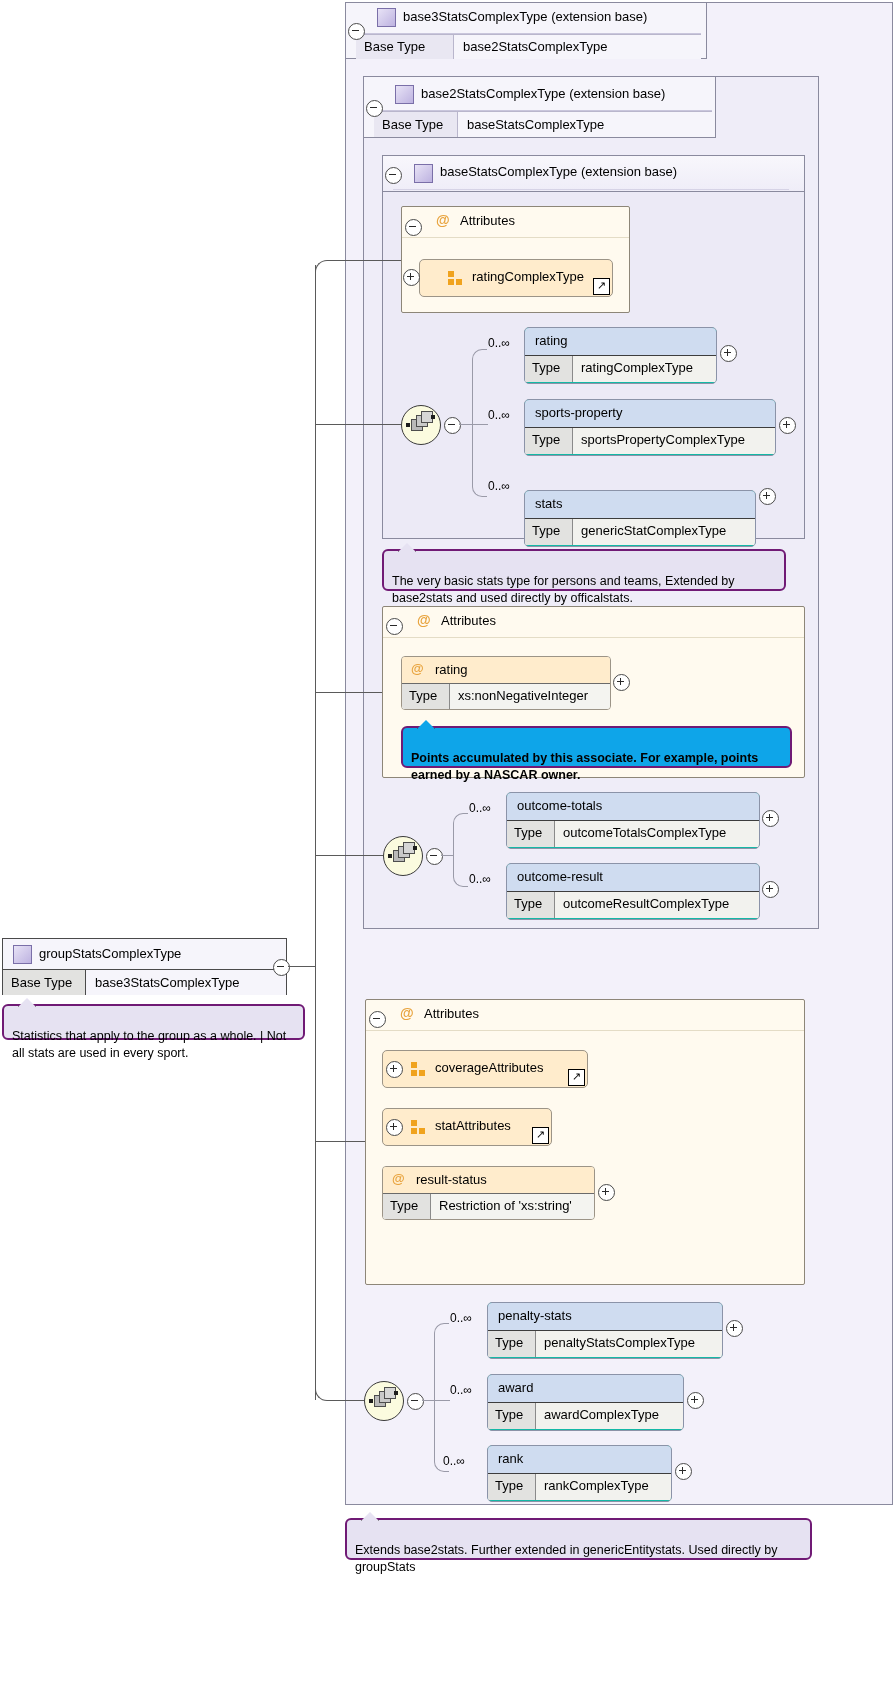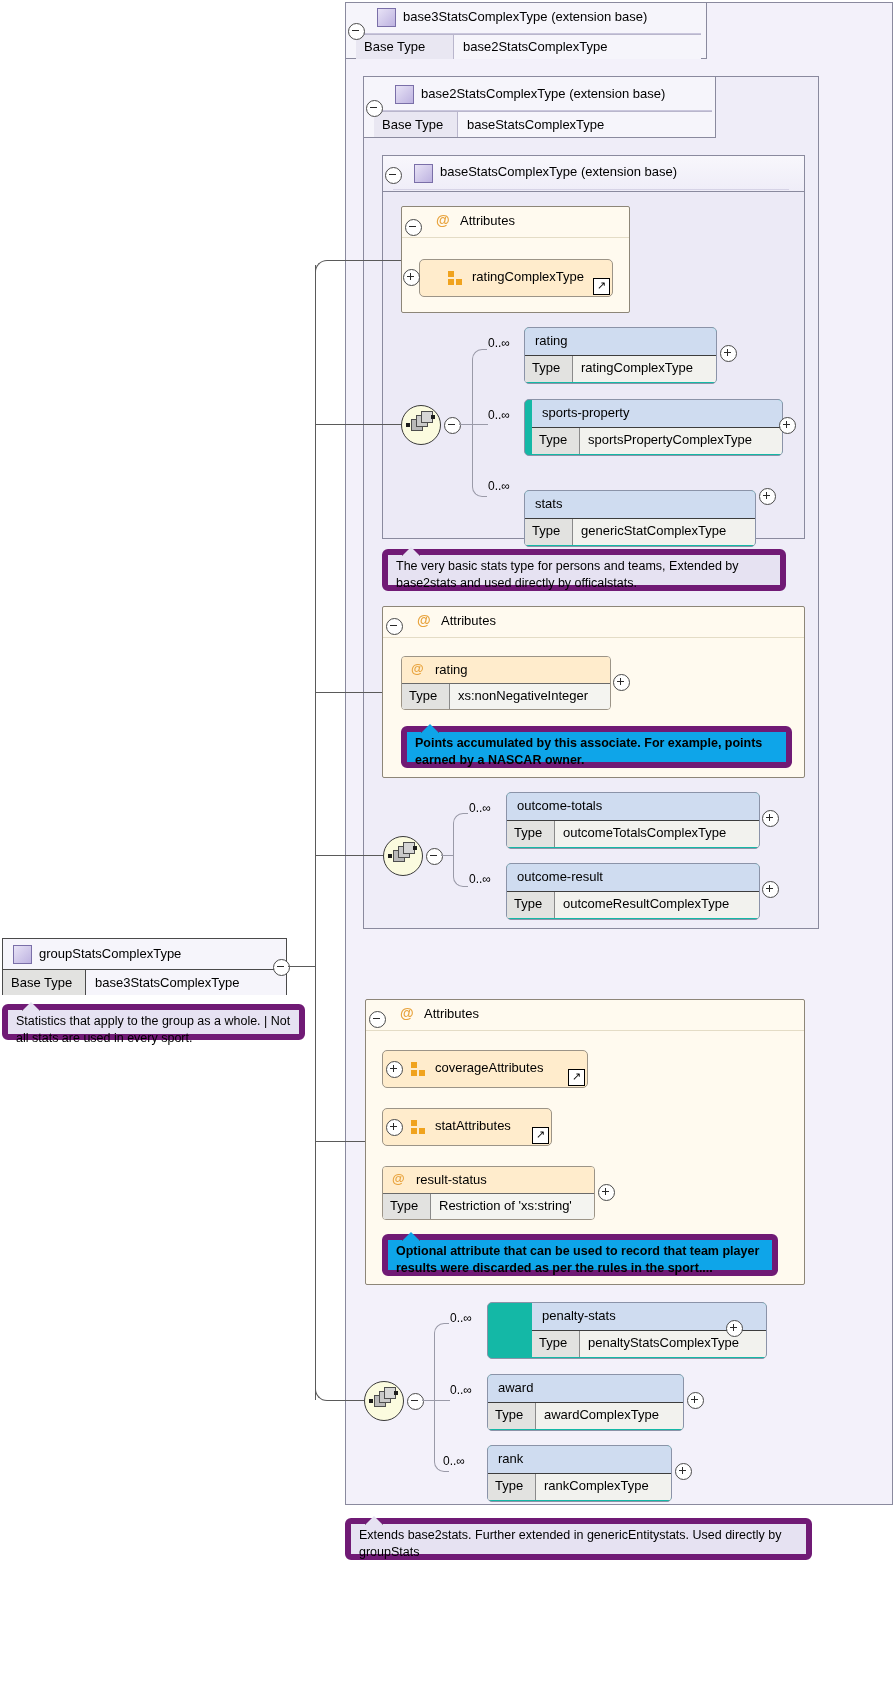--- a/index.html
+++ b/index.html
@@ -265,26 +265,26 @@
     position: absolute;
     width: 4px; height: 4px;
     background: #1d1d1d;
   }
   .seq .d1 { left: 4px;  top: 17px; }
   .seq .d2 { left: 29px; top: 9px; }
 
   
   .doc {
     position: absolute;
-    border: 6px solid #701a75;
+    border: 2px solid #701a75;
     border-radius: 6px;
     background: #e6e2f2;
     font-size: 12.5px;
     line-height: 17px;
-    padding: 3px 8px 4px 8px;
+    padding: 22px 8px 4px 8px;
     box-sizing: border-box;
   }
   .doc.cream { background: #0ea5e9; font-weight: bold; }
   .doc .tip {
     position: absolute;
     left: 14px;
     top: -8px;
     width: 16px;
     height: 9px;
     background: inherit;
@@ -397,21 +397,21 @@
       <div class="txt">rating</div>
     </div>
     <div class="typerow">
       <div class="k">Type</div>
       <div class="v">ratingComplexType</div>
     </div>
   </div>
   <div class="expander plus" style="left:720px; top:345px;"></div>
 
   <div class="card" style="left:488px; top:408px;">0..∞</div>
-  <div class="elembox" style="left:524px; top:399px; width:250px; height:55px;padding-left:7px;">
+  <div class="elembox" style="left:524px; top:399px; width:250px; height:55px;">
     <div class="name">
       <div class="txt">sports-property</div>
     </div>
     <div class="typerow">
       <div class="k">Type</div>
       <div class="v">sportsPropertyComplexType</div>
     </div>
   </div>
   <div class="expander plus" style="left:779px; top:417px;"></div>
 
@@ -530,41 +530,37 @@
       <div class="at">@</div>
       <div class="txt">result-status</div>
     </div>
     <div class="typerow">
       <div class="k">Type</div>
       <div class="v">Restriction of 'xs:string'</div>
     </div>
   </div>
   <div class="expander plus" style="left:598px; top:1184px;"></div>
 
-  <div class="doc cream" style="left:382px; top:1234px; width:396px; height:42px;">
-    <div class="tip"></div>
-    <span>Optional attribute that can be used to record that team player results were discarded as per the rules in the sport....</span>
-  </div>
 
   <div class="seq" style="left:364px; top:1381px;">
     <div class="dot d1"></div>
       <div class="bar b1"></div>
       <div class="bar b2"></div>
       <div class="bar b3"></div>
       <div class="dot d2"></div>
   </div>
   <div class="expander" style="left:407px; top:1393px;"></div>
 
   <div class="stub" style="left:422px; top:1400px; width:13px;"></div>
   <div class="elbow up" style="left:434px; top:1323px; width:14px; height:78px;"></div>
   <div class="stub" style="left:434px; top:1400px; width:16px;"></div>
   <div class="elbow" style="left:434px; top:1400px; width:14px; height:71px;"></div>
 
   <div class="card" style="left:450px; top:1311px;">0..∞</div>
-  <div class="elembox" style="left:487px; top:1302px; width:234px; height:55px;padding-left:44px;">
+  <div class="elembox" style="left:487px; top:1302px; width:234px; height:55px;">
     <div class="name">
       <div class="txt">penalty-stats</div>
     </div>
     <div class="typerow">
       <div class="k">Type</div>
       <div class="v">penaltyStatsComplexType</div>
     </div>
   </div>
   <div class="expander plus" style="left:726px; top:1320px;"></div>
 

